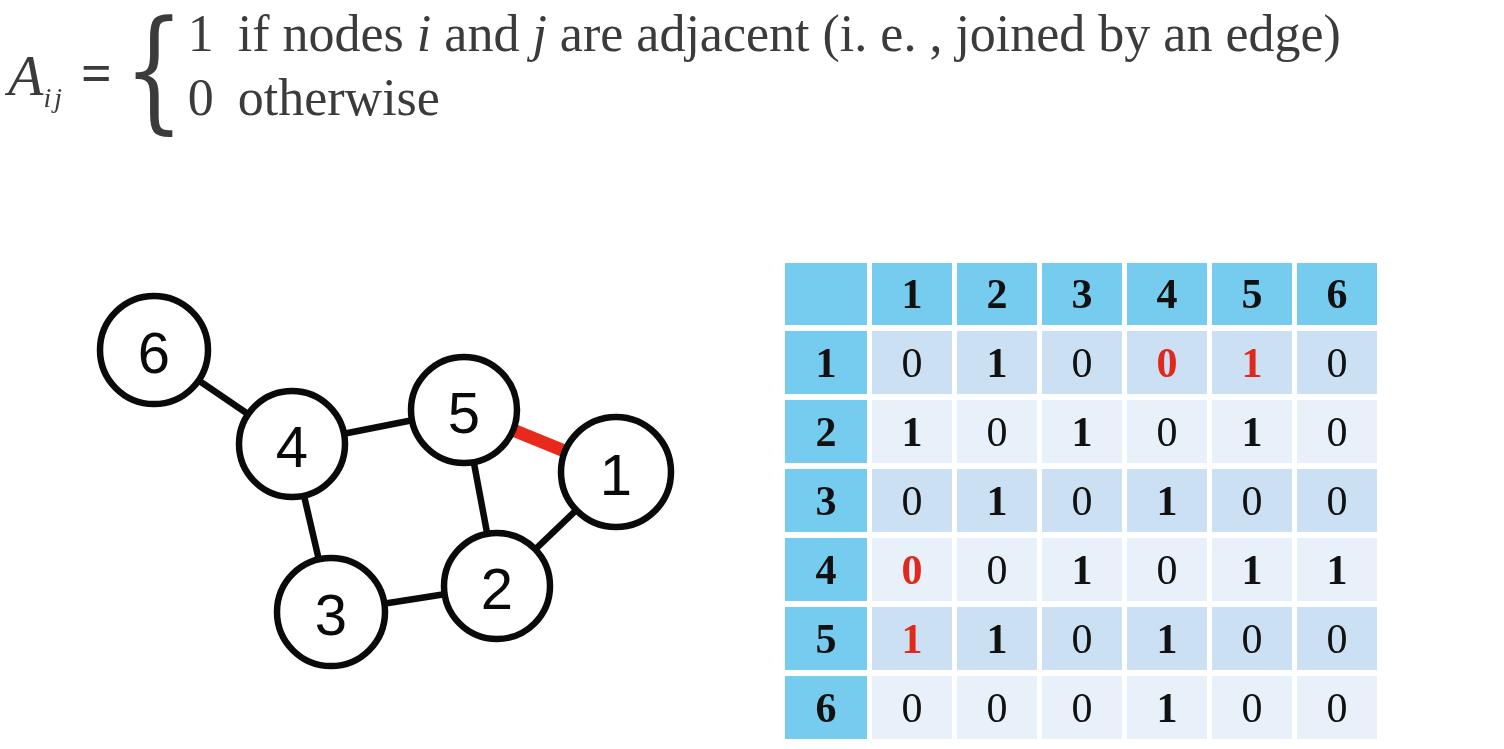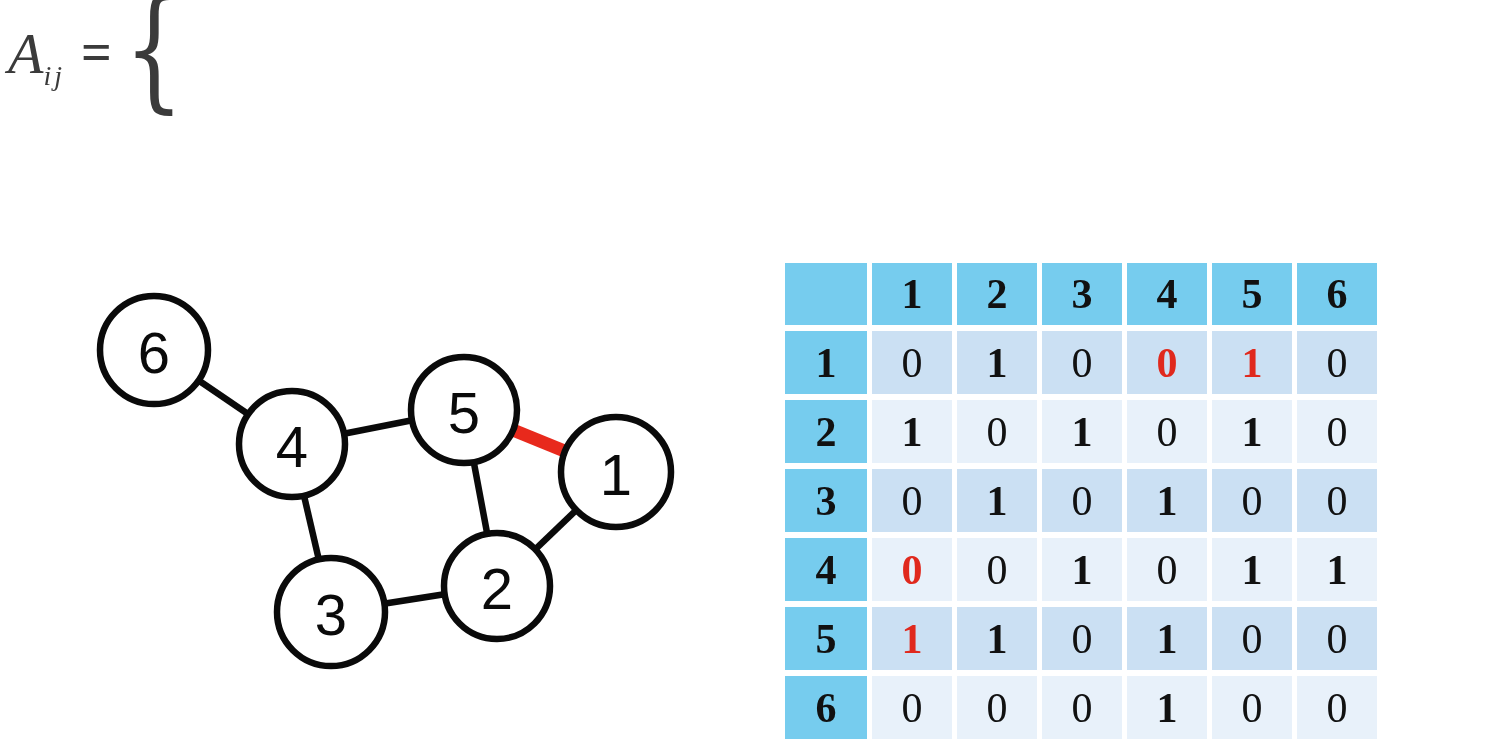--- a/index.html
+++ b/index.html
@@ -58,20 +58,22 @@
 <body>
 
 <div class="formula">
   <span class="lhs">
     <span class="var-A">A</span>
     <span class="var-sub">ij</span>
   </span>
   <span class="eq">=</span>
   <span class="brace">{</span>
   <span class="cases">
+    <span class="case-line"><span class="case-value">1</span><span>if nodes </span><span class="it">i</span><span> and </span><span class="it">j</span><span> are adjacent (i. e. , joined by an edge)</span></span>
+    <span class="case-line"><span class="case-value">0</span><span>otherwise</span></span>
   </span>
 </div>
 
 <svg id="graph-svg" width="1504" height="749" viewBox="0 0 1504 749">
     <line x1="154" y1="350" x2="292" y2="444" stroke="#0a0a0a" stroke-width="6.5"></line>
     <line x1="292" y1="444" x2="464" y2="410" stroke="#0a0a0a" stroke-width="6.5"></line>
     <line x1="292" y1="444" x2="331" y2="612" stroke="#0a0a0a" stroke-width="6.5"></line>
     <line x1="464" y1="410" x2="497" y2="586" stroke="#0a0a0a" stroke-width="6.5"></line>
     <line x1="331" y1="612" x2="497" y2="586" stroke="#0a0a0a" stroke-width="6.5"></line>
     <line x1="497" y1="586" x2="616" y2="472" stroke="#0a0a0a" stroke-width="6.5"></line>

